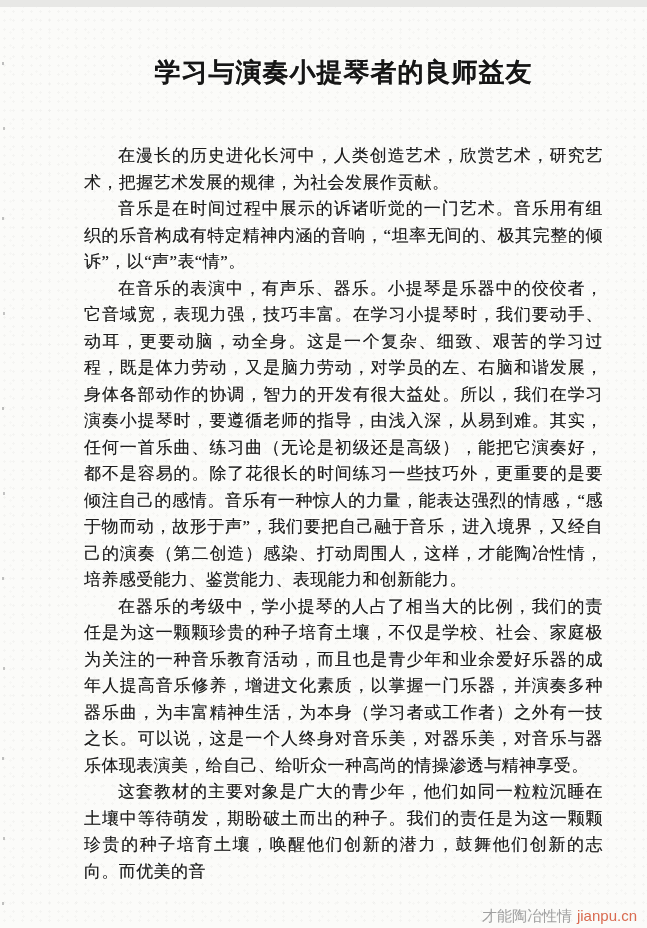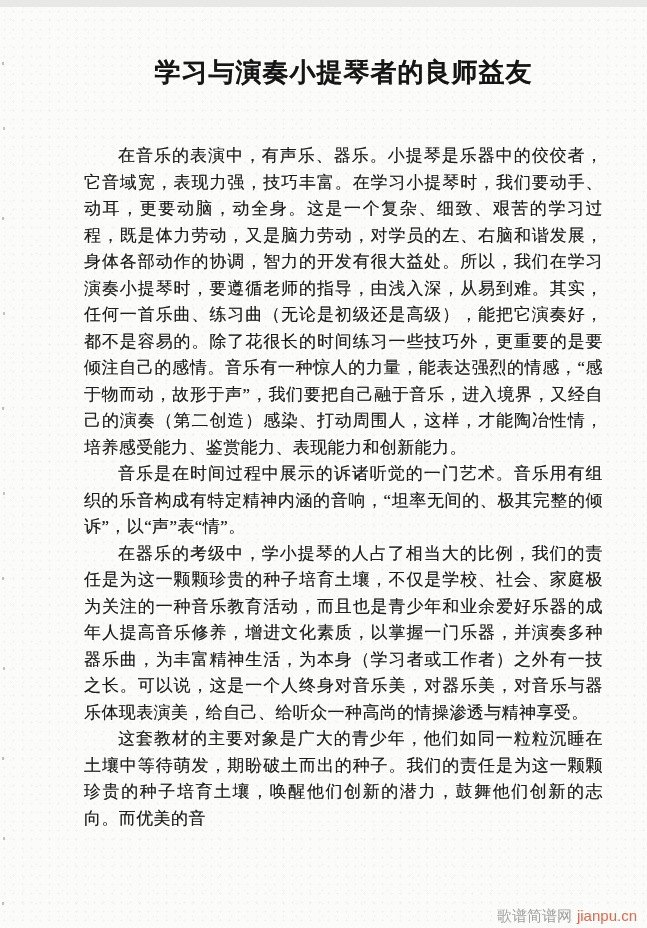--- a/index.html
+++ b/index.html
@@ -84,28 +84,29 @@
 <body>
 
 <div class="page">
 
   <div class="specks"></div>
 
   <h1 class="title">学习与演奏小提琴者的良师益友</h1>
 
   <div class="content">
 
+      <p>在漫长的历史进化长河中，人类创造艺术，欣赏艺术，研究艺术，把握艺术发展的规律，为社会发展作贡献。</p>
+
+      <p>音乐是在时间过程中展示的诉诸听觉的一门艺术。音乐用有组织的乐音构成有特定精神内涵的音响，“坦率无间的、极其完整的倾诉”，以“声”表“情”。</p>
 
       <p>在音乐的表演中，有声乐、器乐。小提琴是乐器中的佼佼者，它音域宽，表现力强，技巧丰富。在学习小提琴时，我们要动手、动耳，更要动脑，动全身。这是一个复杂、细致、艰苦的学习过程，既是体力劳动，又是脑力劳动，对学员的左、右脑和谐发展，身体各部动作的协调，智力的开发有很大益处。所以，我们在学习演奏小提琴时，要遵循老师的指导，由浅入深，从易到难。其实，任何一首乐曲、练习曲（无论是初级还是高级），能把它演奏好，都不是容易的。除了花很长的时间练习一些技巧外，更重要的是要倾注自己的感情。音乐有一种惊人的力量，能表达强烈的情感，“感于物而动，故形于声”，我们要把自己融于音乐，进入境界，又经自己的演奏（第二创造）感染、打动周围人，这样，才能陶冶性情，培养感受能力、鉴赏能力、表现能力和创新能力。</p>
-
-      <p>音乐是在时间过程中展示的诉诸听觉的一门艺术。音乐用有组织的乐音构成有特定精神内涵的音响，“坦率无间的、极其完整的倾诉”，以“声”表“情”。</p>
 
       <p>在器乐的考级中，学小提琴的人占了相当大的比例，我们的责任是为这一颗颗珍贵的种子培育土壤，不仅是学校、社会、家庭极为关注的一种音乐教育活动，而且也是青少年和业余爱好乐器的成年人提高音乐修养，增进文化素质，以掌握一门乐器，并演奏多种器乐曲，为丰富精神生活，为本身（学习者或工作者）之外有一技之长。可以说，这是一个人终身对音乐美，对器乐美，对音乐与器乐体现表演美，给自己、给听众一种高尚的情操渗透与精神享受。</p>
 
 
       <p>这套教材的主要对象是广大的青少年，他们如同一粒粒沉睡在土壤中等待萌发，期盼破土而出的种子。我们的责任是为这一颗颗珍贵的种子培育土壤，唤醒他们创新的潜力，鼓舞他们创新的志向。而优美的音</p>
     </div>
 
   <div class="watermark">
-    <span class="wm-name">歌谱简谱网</span><span class="wm-url">jianpu.cn</span>
+    <span class="wm-name">才能陶冶性情</span><span class="wm-url">jianpu.cn</span>
   </div>
 
 </div>
 
 </body></html>

